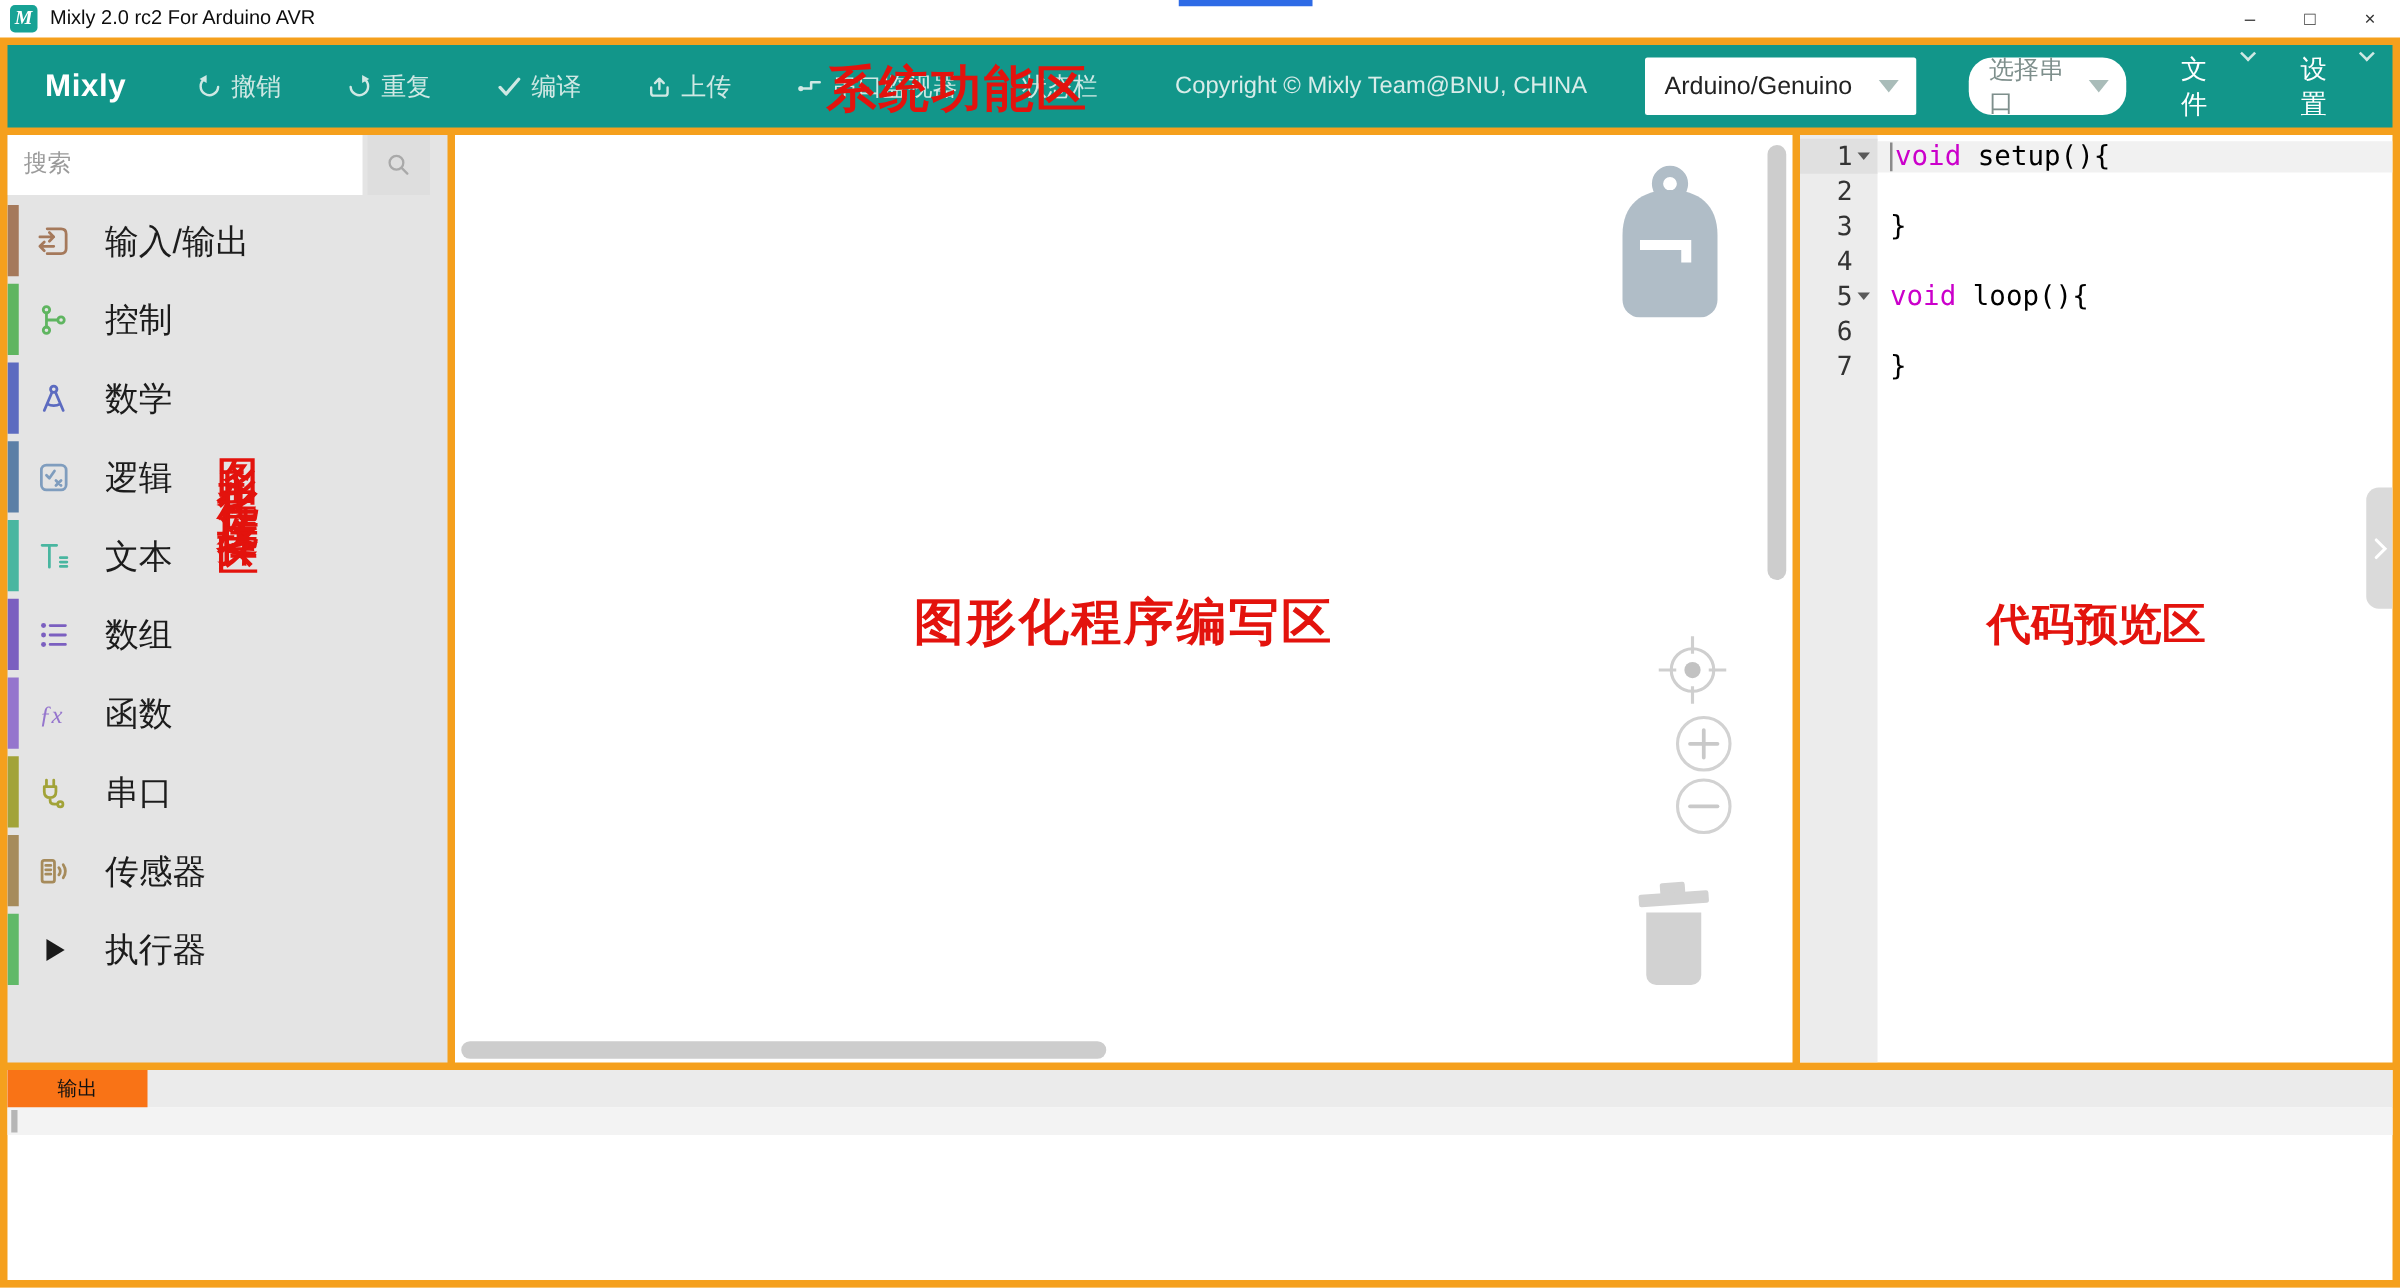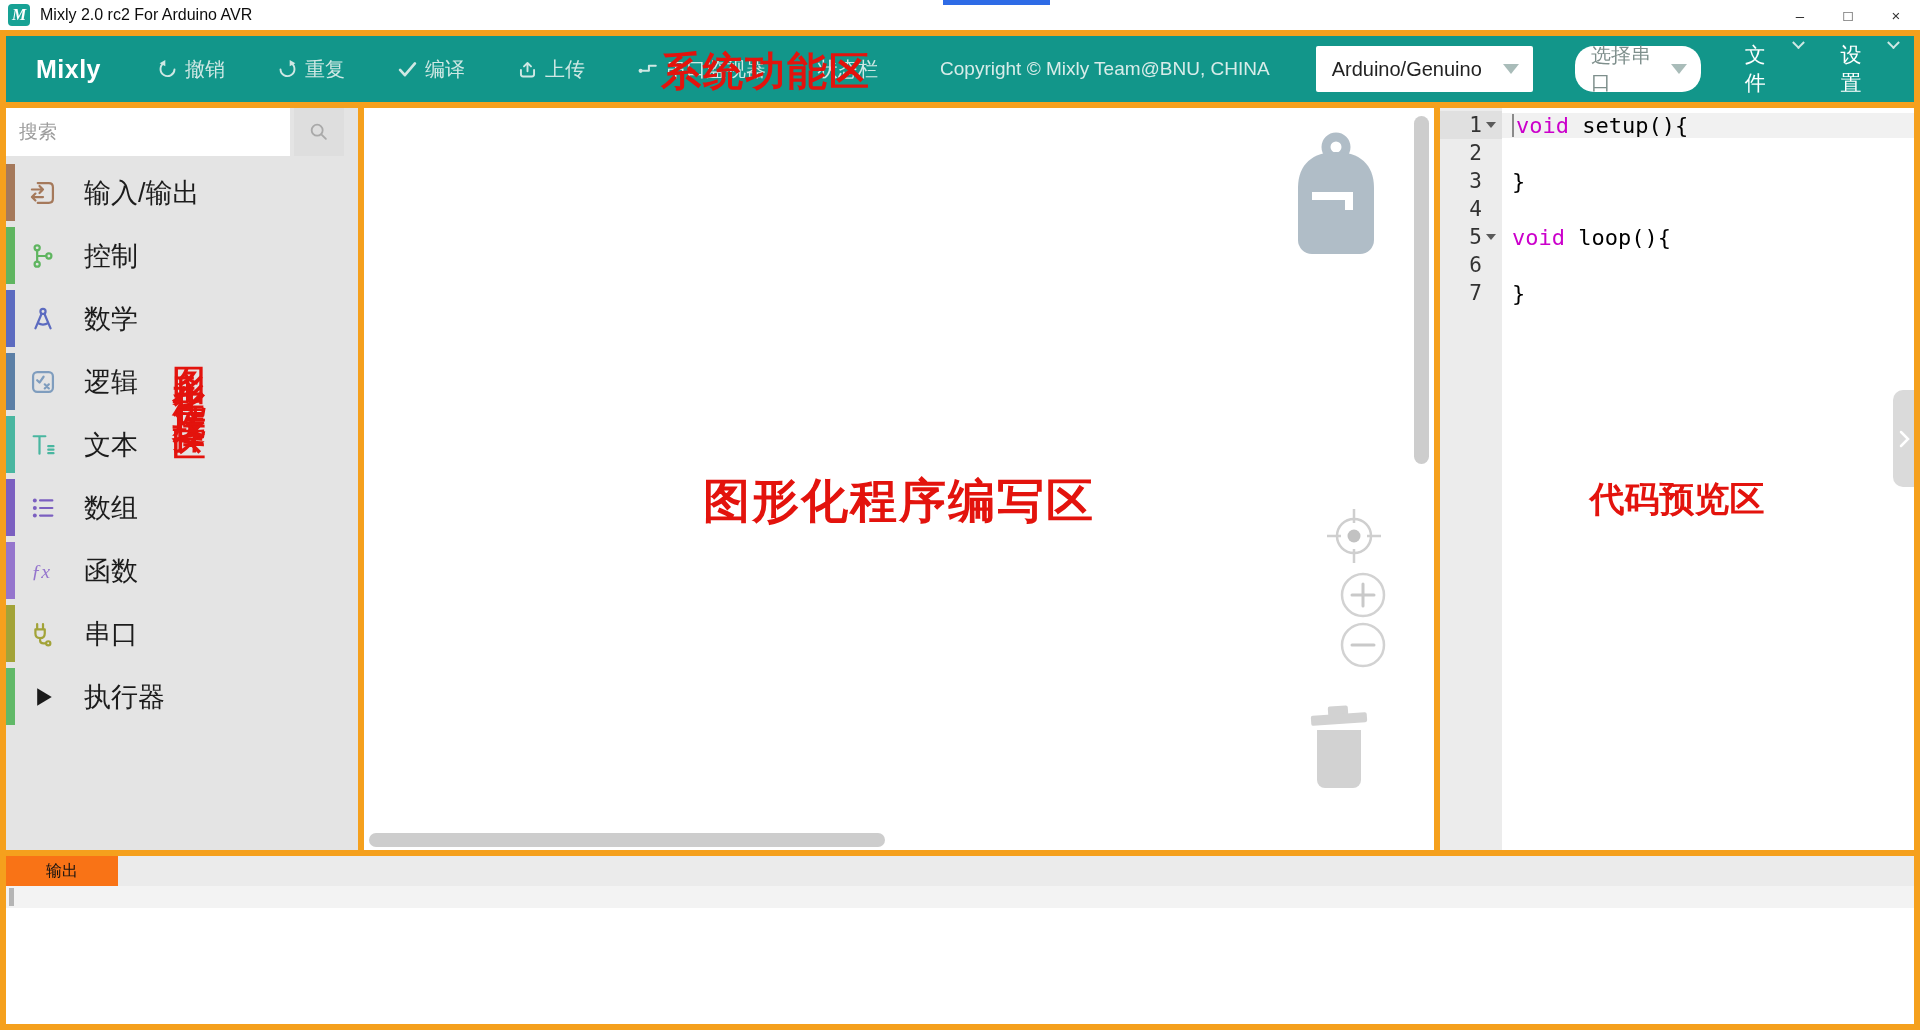--- a/index.html
+++ b/index.html
@@ -38,21 +38,21 @@
               border-top:10px solid #a9bcb9; margin-left:10px; }
   .menu { display:flex; align-items:flex-start; gap:8px; font-size:21px; color:#ffffff; }
   #menu-file { margin-left:44px; } #menu-settings { margin-left:38px; margin-right:16px; }
   .chev { width:9px; height:9px; border-right:2px solid #cfe8e4; border-bottom:2px solid #cfe8e4;
           transform:rotate(45deg) translate(-2px,-2px); }
 
   
   .annot { position:absolute; color:#e3130d; font-family:Liberation Serif, serif;
            font-weight:bold; z-index:50; pointer-events:none; white-space:nowrap; }
   #annot-toolbar { left:655px; top:8px; font-size:40px; letter-spacing:2px; }
-  #annot-workspace { left:50%; transform:translateX(-50%); top:362px; font-size:47px; letter-spacing:2px;text-align:right; }
+  #annot-workspace { left:50%; transform:translateX(-50%); top:362px; font-size:40px; letter-spacing:2px;text-align:right; }
   #annot-code { left:50%; transform:translateX(-50%); top:368px; font-size:35px; }
   #annot-bottom { left:50%; transform:translateX(-50%); top:62px; font-size:34px; letter-spacing:3px; }
   #annot-vertical { left:160px; top:232px; font-size:33px; writing-mode:vertical-rl; letter-spacing:9px; }
 
   
   #content { flex:1; display:flex; column-gap:6px; min-height:0; }
 
   
   #sidebar { width:352px; background:#e4e4e4; position:relative; overflow:hidden; flex:none; }
   #search-row { height:48px; display:flex; }
@@ -287,20 +287,30 @@
             <div class="cat-strip" style="background: rgb(162, 163, 56);"></div>
             <span class="cat-icon" style="color: rgb(162, 163, 56);">
               <svg width="28" height="28" viewBox="0 0 24 24">
                 <path d="M7 3.5 V8 M12 3.5 V8 M5.5 8 H13.5 V11.5 Q13.5 15.5 9.5 15.5 T5.5 11.5 Z M9.5 15.5 V17.5 Q9.5 20 12.5 20 H14" fill="none" stroke="currentColor" stroke-width="1.9" stroke-linecap="round" stroke-linejoin="round"></path>
                 <circle cx="16.5" cy="20" r="1.8" fill="none" stroke="currentColor" stroke-width="1.9" stroke-linecap="round" stroke-linejoin="round"></circle>
               </svg>
             </span>
             <span class="cat-label">串口</span>
           </div>
           <div class="cat-row">
+            <div class="cat-strip" style="background: rgb(166, 139, 91);"></div>
+            <span class="cat-icon" style="color: rgb(166, 139, 91);">
+              <svg width="28" height="28" viewBox="0 0 24 24">
+                <rect x="4" y="4.5" width="8.5" height="15" rx="1.5" fill="none" stroke="currentColor" stroke-width="1.9" stroke-linecap="round" stroke-linejoin="round"></rect>
+                <path d="M6.5 8 H10 M6.5 11 H10 M6.5 14 H10 M15.5 9.5 Q17.5 12 15.5 14.5 M18.5 7.5 Q21.5 12 18.5 16.5" fill="none" stroke="currentColor" stroke-width="1.9" stroke-linecap="round" stroke-linejoin="round"></path>
+              </svg>
+            </span>
+            <span class="cat-label">传感器</span>
+          </div>
+          <div class="cat-row">
             <div class="cat-strip" style="background: rgb(97, 185, 104);"></div>
             <span class="cat-icon" style="color: rgb(26, 26, 26);">
               <svg width="28" height="28" viewBox="0 0 24 24">
                 <path d="M7 4.5 L19.5 12 L7 19.5 Z" fill="currentColor"></path>
               </svg>
             </span>
             <span class="cat-label">执行器</span>
           </div>
         </div>
       <div class="annot" id="annot-vertical">图形化程序选择区</div>

